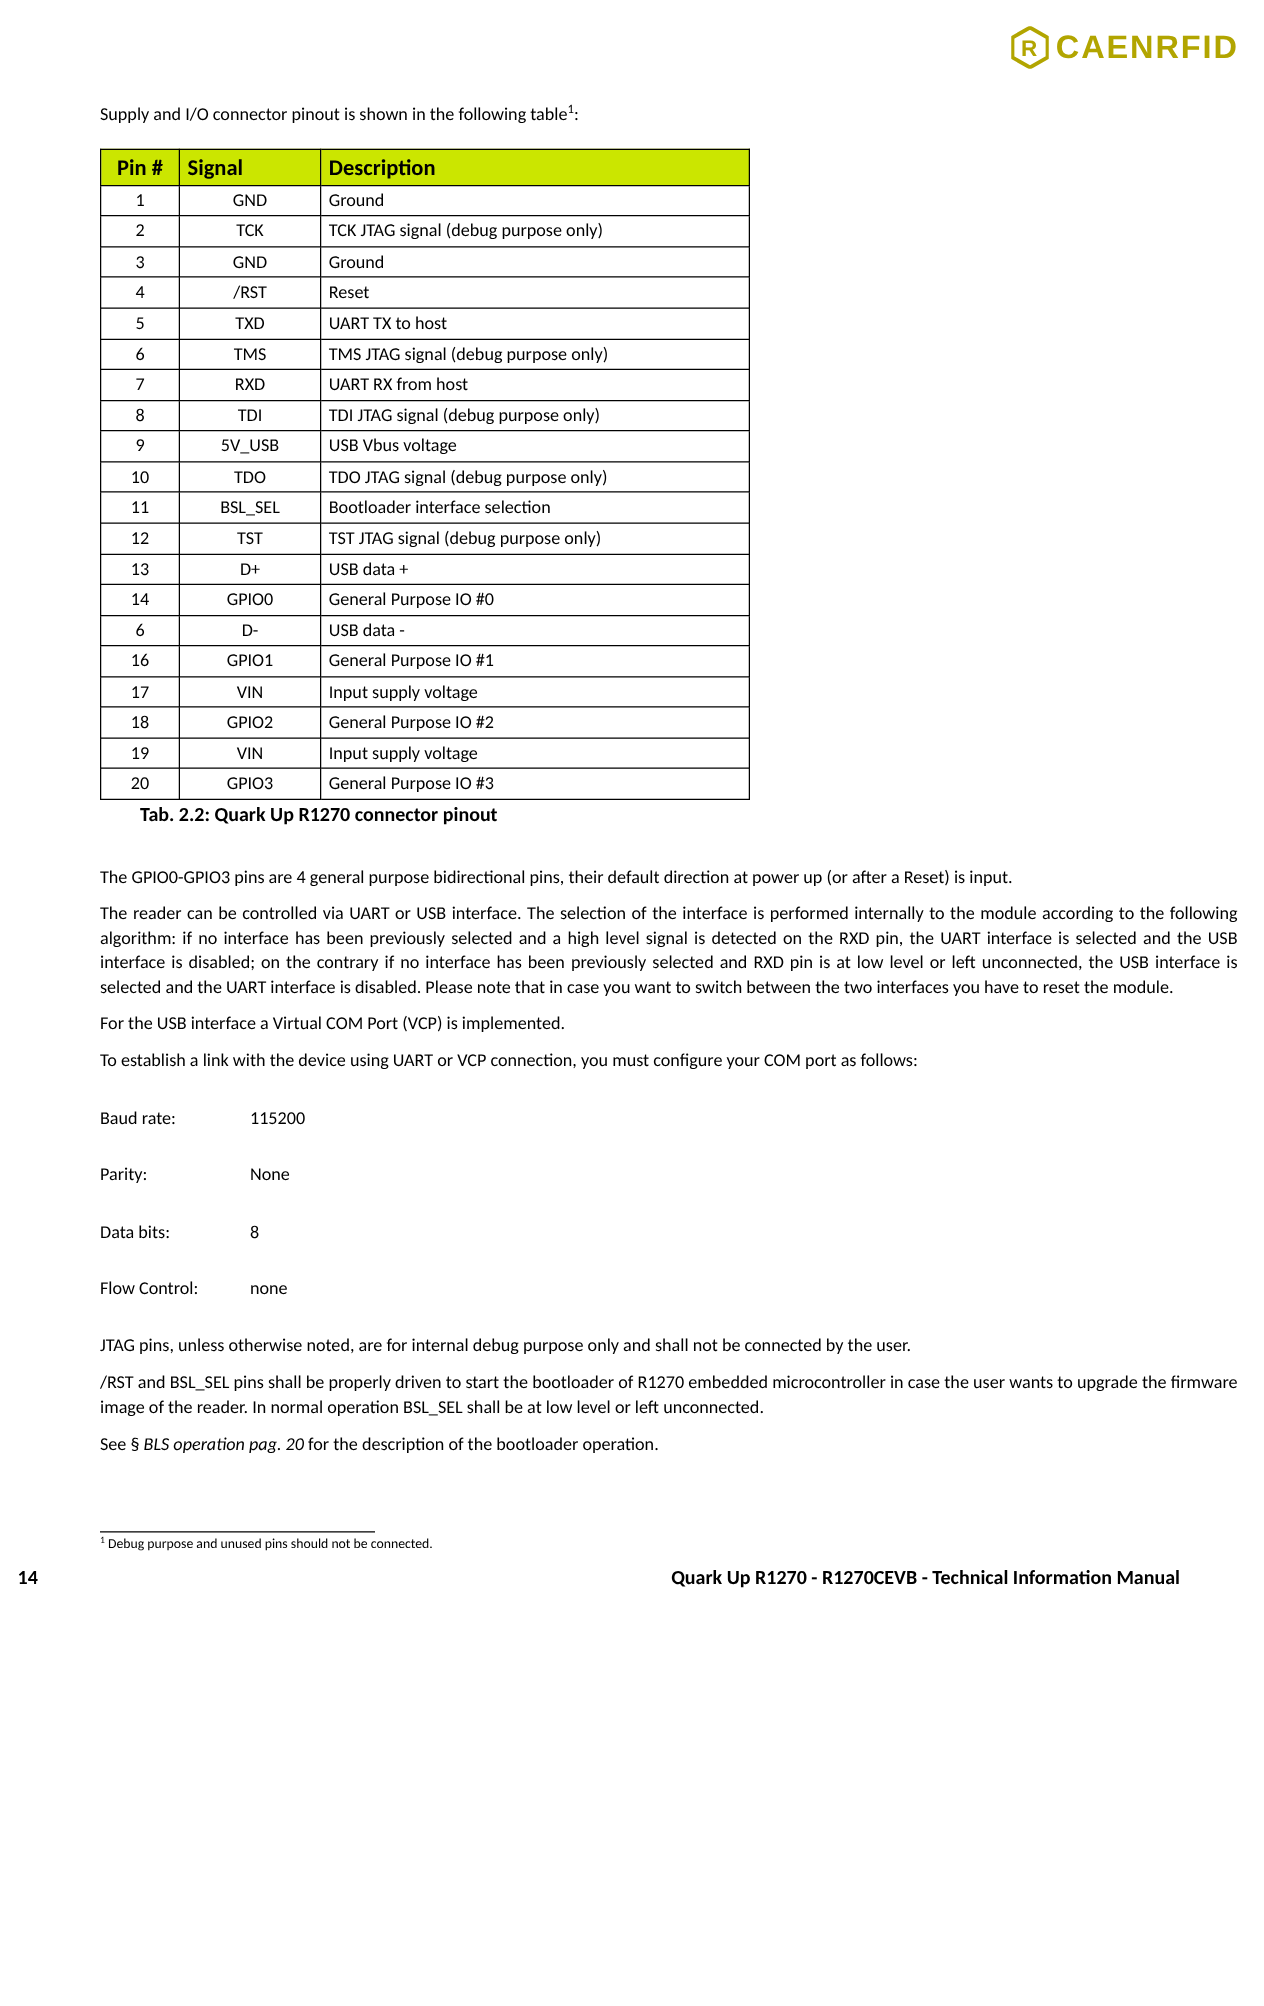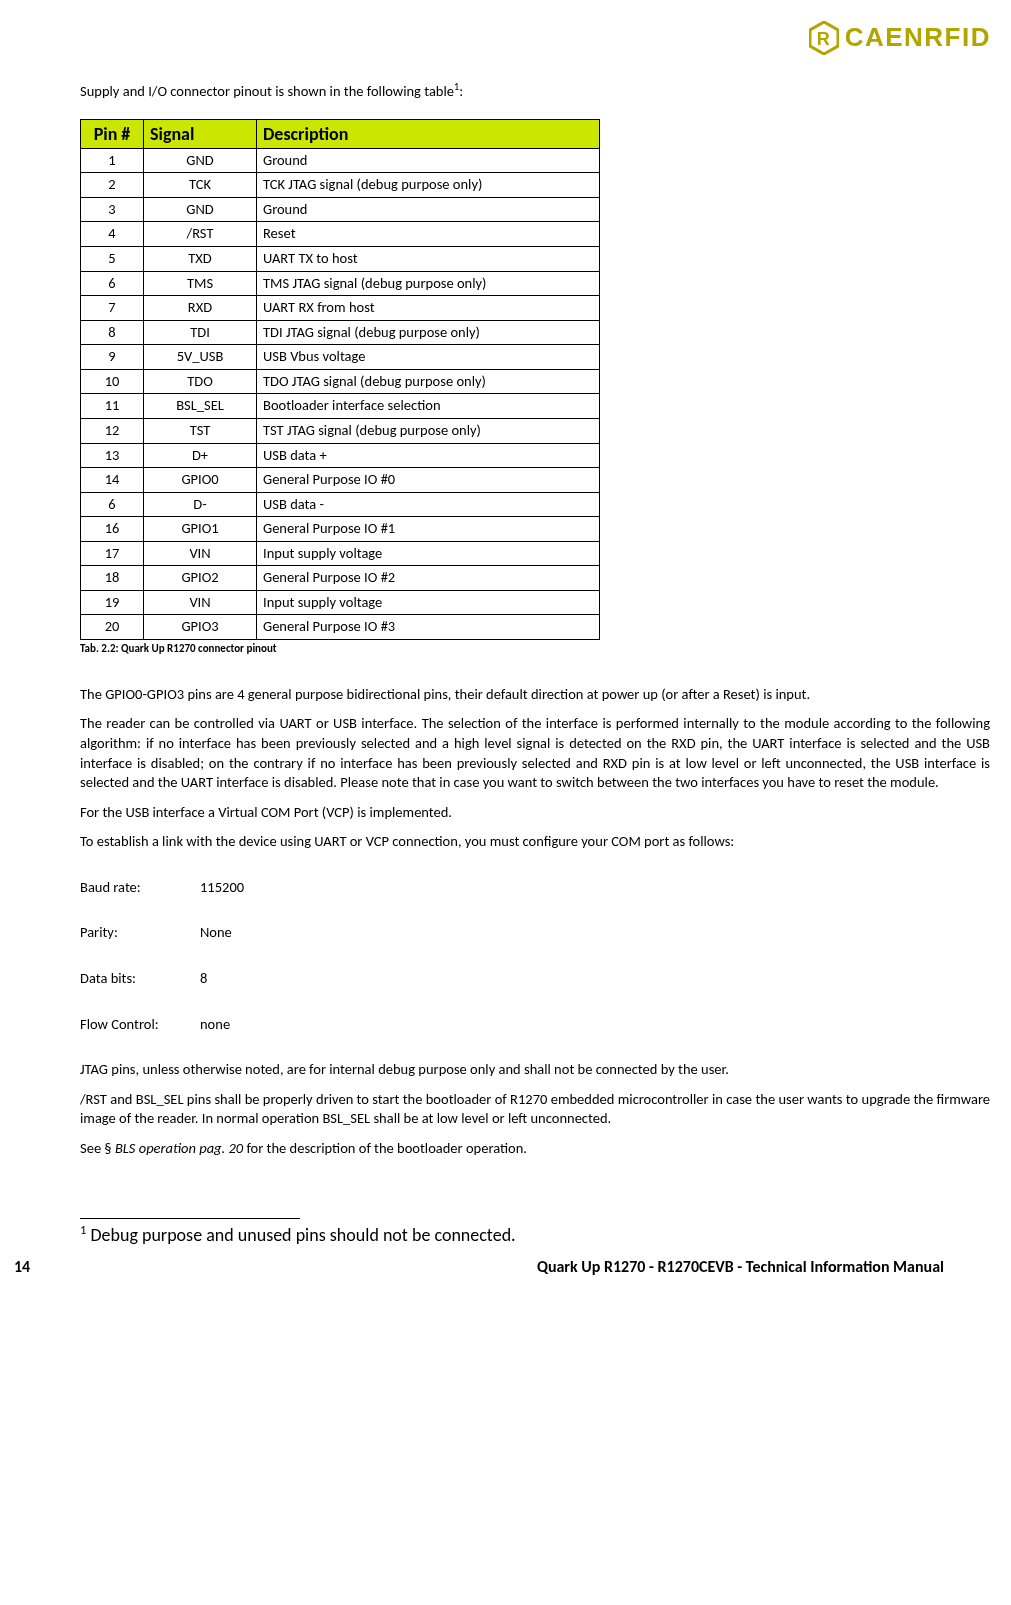--- a/index.html
+++ b/index.html
@@ -54,45 +54,46 @@
   table.pinout th.pin { width: 50px; text-align: center;}
   table.pinout th.sig { width: 100px; }
   table.pinout td {
     border: 1px solid #000;
     padding: 2px 6px;
     font-size: 14.5px;
   }
   table.pinout td.pin { text-align: center; }
   table.pinout td.sig { text-align: center; margin-top: 40px; }
   .caption {
-    font-size: 11px;
+    font-size: 16px;
     font-weight: 700;
     margin-top: 2px;
     margin-bottom: 28px;
+    margin-left: 32px;
   }
   p.body {
     margin: 10px 0;
     text-align: justify;
   }
   .settings {
     margin: 24px 0;
   }
   .settings-row {
     display: flex;
     margin: 26px 0;
   }
   .settings-row .label { width: 120px; }
   .footnote-sep {
     width: 220px;
     border: none;
     border-top: 1px solid #000;
     margin: 60px 0 2px 0;
   }
   .footnote {
-    font-size: 18px;
+    font-size: 11px;
   }
   .footer {
     display: flex;
     justify-content: space-between;
     font-weight: 700;
     font-size: 16px;
     margin-top: 8px;
     width: 930px;
     margin-left: -66px;
   }

